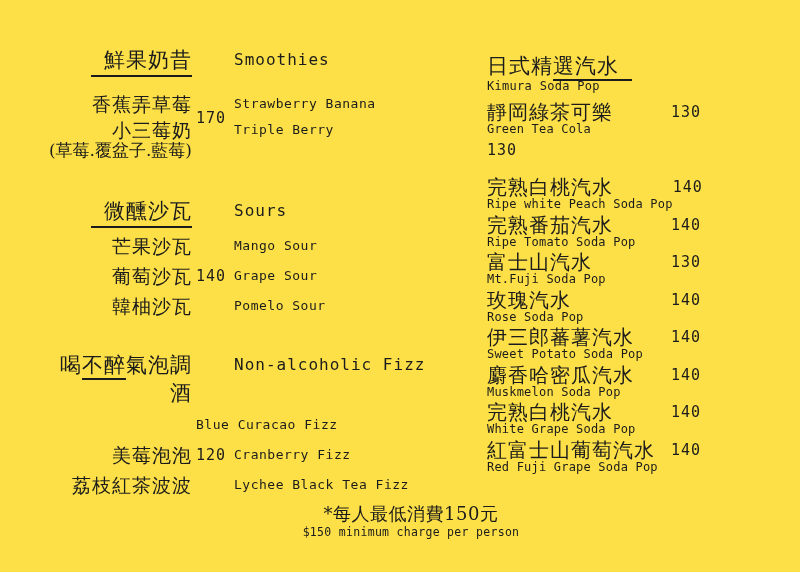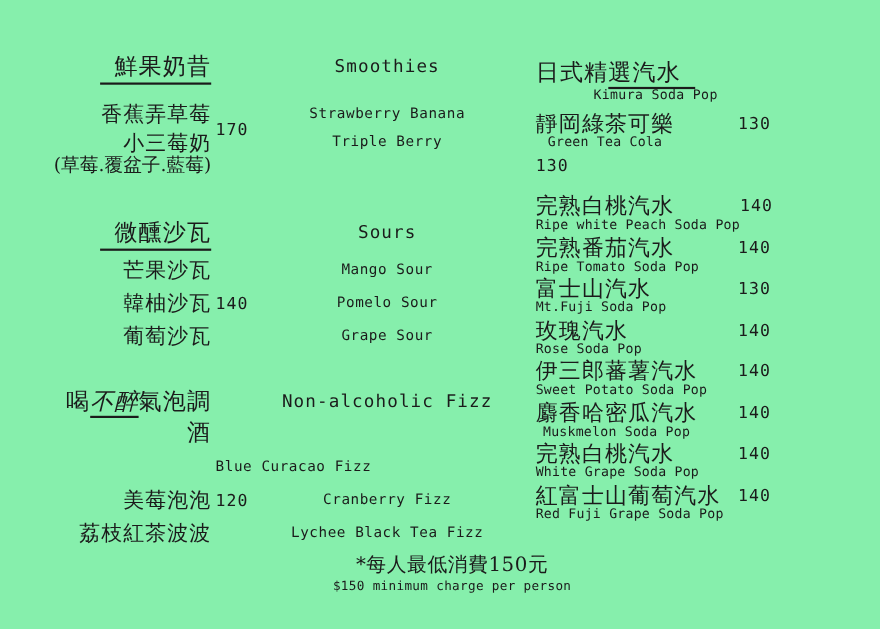--- a/index.html
+++ b/index.html
@@ -5,46 +5,46 @@
   html,body{margin:0;padding:0;}
   body{
     width:800px;height:572px;
     background:#ffffff;
     font-family:"DejaVu Serif","Liberation Serif",serif;
     color:#1b1b1b;
     overflow:hidden;
     position:relative;
     -webkit-font-smoothing:antialiased;
   }
-  .page{position:absolute;inset:0;width:800px;height:572px;background:#86efac;}
+  .page{position:absolute;inset:0;width:800px;height:572px;background:#fde047;}
 
   
   .zh{font-family:"DejaVu Serif","Liberation Serif",serif;}
-  .mono{font-family:"DejaVu Sans Mono","Liberation Mono",monospace;text-align:center;}
+  .mono{font-family:"DejaVu Sans Mono","Liberation Mono",monospace;}
 
   
   .left-col{position:absolute;left:40px;top:0;width:430px;height:572px;}
   .lsec{position:absolute;left:0;width:100%;}
   .sec-smoothies{top:46px;}
   .sec-sours{top:197px;}
   .sec-fizz{top:351px;}
 
   .lrow{display:grid;grid-template-columns:152px 38px 1fr;align-items:start;}
   .cell-zh{text-align:right;font-size:19px;line-height:26px;letter-spacing:1px;}
   .cell-en{font-size:13px;line-height:26px;padding-left:4px;letter-spacing:0.5px;white-space:nowrap;}
   .head-row .cell-zh{font-size:21px;line-height:28px;}
   .head-row .cell-en{font-size:16px;line-height:28px;letter-spacing:1px;}
 
   .sec-smoothies .head-row{margin-bottom:14px;}
   .sec-sours .head-row,.sec-fizz .head-row{margin-bottom:3px;}
   .sec-sours .items .cell-zh,.sec-fizz .items .cell-zh{line-height:30px;}
   .sec-sours .items .cell-en,.sec-fizz .items .cell-en{line-height:30px;}
 
   .ul-full{display:inline-block;border-bottom:2px solid #1b1b1b;padding-left:13px;padding-bottom:1px;}
-  .ul-part{border-bottom:2px solid #1b1b1b;padding-bottom:1px;font-style:italic;}
+  .ul-part{border-bottom:2px solid #1b1b1b;padding-bottom:1px;}
 
   .items{position:relative;}
   .group-price{
     position:absolute;left:152px;width:38px;text-align:center;
     font-size:15px;line-height:20px;letter-spacing:1px;
   }
   .sec-smoothies .group-price{top:17px;}
   .sec-sours .group-price,.sec-fizz .group-price{top:50%;transform:translateY(-50%);}
 
   .note{font-size:17px;line-height:14px;letter-spacing:0;}
@@ -103,28 +103,28 @@
         <div></div>
         <div class="cell-en mono">Sours</div>
       </div>
       <div class="items">
         <div class="lrow">
           <div class="cell-zh zh">芒果沙瓦</div>
           <div></div>
           <div class="cell-en mono">Mango Sour</div>
         </div>
         <div class="lrow">
+          <div class="cell-zh zh">葡萄沙瓦</div>
+          <div></div>
+          <div class="cell-en mono">Grape Sour</div>
+        </div>
+        <div class="lrow">
           <div class="cell-zh zh">韓柚沙瓦</div>
           <div></div>
           <div class="cell-en mono">Pomelo Sour</div>
-        </div>
-        <div class="lrow">
-          <div class="cell-zh zh">葡萄沙瓦</div>
-          <div></div>
-          <div class="cell-en mono">Grape Sour</div>
         </div>
         <div class="group-price mono">140</div>
       </div>
     </section>
 
     <section class="lsec sec-fizz">
       <div class="lrow head-row">
         <div class="cell-zh zh"><span>喝</span><span class="ul-part">不醉</span><span>氣泡調酒</span></div>
         <div></div>
         <div class="cell-en mono">Non-alcoholic Fizz</div>

